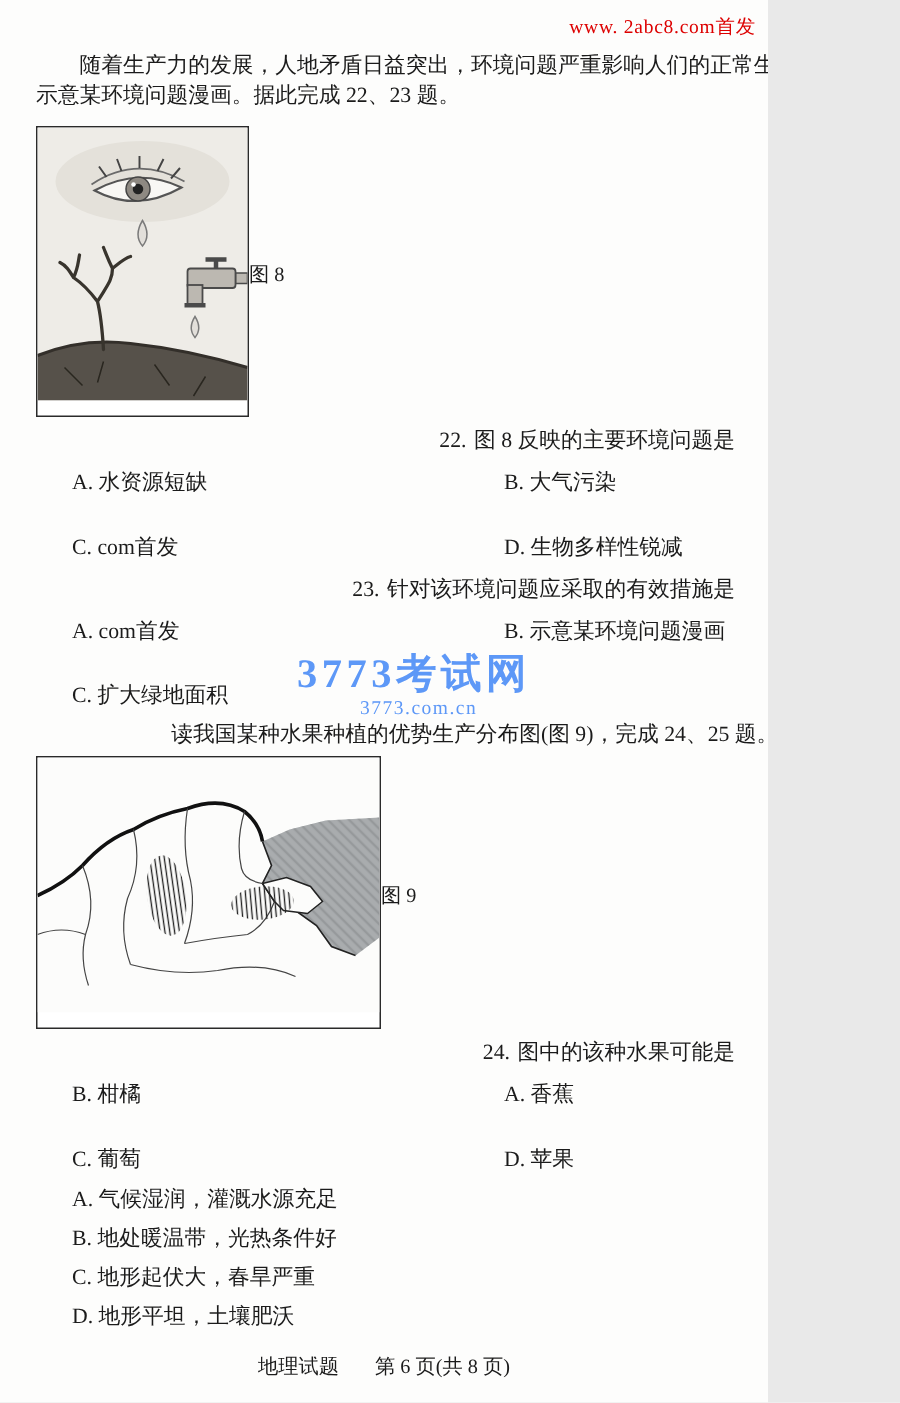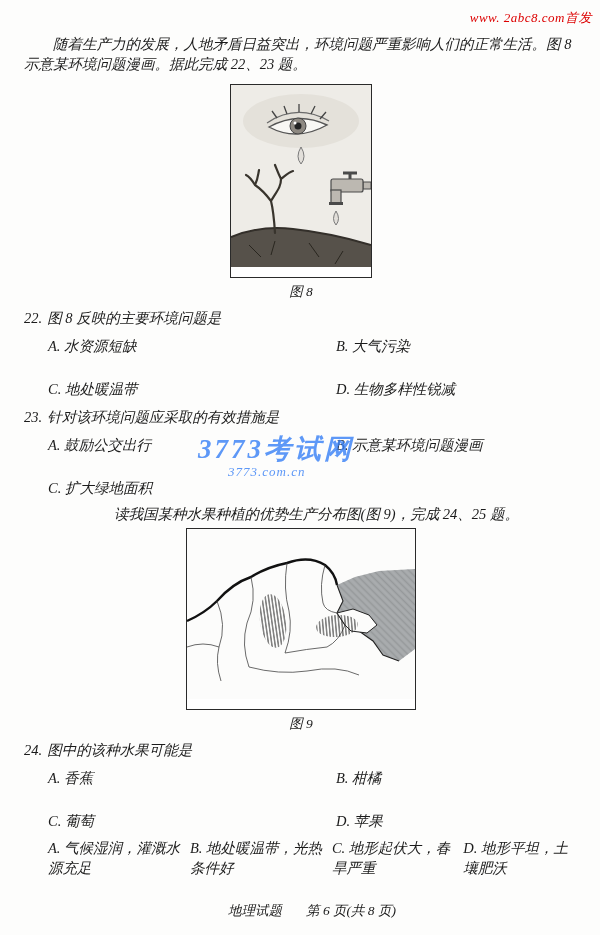--- a/index.html
+++ b/index.html
@@ -4,66 +4,65 @@
 <style>
   * { margin: 0; padding: 0; box-sizing: border-box; }
   html, body { background: #e9e9e9; }
   body {
     width: 600px; height: 935px;
     font-family: "Liberation Serif", "DejaVu Serif", serif;
     color: #1b1b1b;
   }
   .page {
     position: relative;
-    width: 600px; height: 935px;
+    width: 512px; height: 935px;
     background: #fdfdfc;
     padding: 34px 22px 0 24px;
     font-size: 14.5px;
     line-height: 20px;
     overflow: hidden;
-    font-style: italic;
   }
   .site-credit {
     position: absolute; top: 8px; right: 8px;
     color: #dd0000; font-size: 13px; letter-spacing: .5px;
   }
   .intro { text-indent: 2em; width: 556px; }
   .lead-in { text-indent: 2em; width: 556px; margin-top: 6px; text-align: center; }
 
-  .figure { display: flex; flex-direction: column; align-items: center; }
+  .figure { display: flex; flex-direction: row; align-items: center; }
   .fig8 { margin-top: 10px; }
   .fig9 { margin-top: 4px; text-align: center; }
   .figure-frame { border: 1px solid #2a2a2a; background: #fff; font-size: 0; }
   .figure-caption { margin-top: 4px; font-size: 13.5px; line-height: 20px; }
 
-  .question .stem { margin-top: 6px; }
+  .question .stem { margin-top: 6px; text-align: right; }
   .q23 .stem, .q25 .stem { margin-top: 8px; }
   .stem .q-num { margin-right: 5px; }
   .options { margin-left: 24px; margin-top: 8px; }
   .options.two-col {
     display: grid;
     grid-template-columns: 288px 1fr;
     row-gap: 23px;
   }
-  .options.one-col { display: flex; flex-direction: row; gap: 6px; margin-top: 7px; }
+  .options.one-col { display: flex; flex-direction: column; gap: 6px; margin-top: 7px; }
 
   .watermark {
     position: absolute; left: 198px; top: 434px;
     color: #3b82f6; opacity: .82; z-index: 3;
     pointer-events: none;
   }
   .watermark .wm1 {
     font-size: 27px; font-weight: bold; letter-spacing: 3px; line-height: 30px;
   }
   .watermark .wm2 {
-    font-size: 13px; letter-spacing: 1px; margin-left: 30px; line-height: 15px;
+    font-size: 13px; letter-spacing: 1px; margin-left: 42px; line-height: 15px;
   }
 
   .footer {
-    position: absolute; left: 12px; bottom: 14px; width: 100%;
+    position: absolute; left: 0; bottom: 14px; width: 100%;
     text-align: center; font-size: 13.5px;
   }
   .footer span + span { margin-left: 24px; }
 </style>
 </head>
 <body>
 
 <div class="page">
 
   <div class="site-credit">www. 2abc8.com首发</div>
@@ -109,31 +108,31 @@
     <figcaption class="figure-caption">图 8</figcaption>
   </figure>
 
   <section class="question q22">
     <div class="stem">
       <span class="q-num">22.</span><span>图 8 反映的主要环境问题是</span>
     </div>
     <div class="options two-col">
       <div class="option">A. 水资源短缺</div>
       <div class="option">B. 大气污染</div>
-      <div class="option">C. 地处暖温带</div>
+      <div class="option">C. com首发</div>
       <div class="option">D. 生物多样性锐减</div>
     </div>
   </section>
 
   <section class="question q23">
     <div class="stem">
       <span class="q-num">23.</span><span>针对该环境问题应采取的有效措施是</span>
     </div>
     <div class="options two-col">
-      <div class="option">A. 鼓励公交出行</div>
+      <div class="option">A. com首发</div>
       <div class="option">B. 示意某环境问题漫画</div>
       <div class="option">C. 扩大绿地面积</div>
     </div>
   </section>
 
   <p class="lead-in">读我国某种水果种植的优势生产分布图(图 9)，完成 24、25 题。</p>
 
   <figure class="figure fig9">
     <div class="figure-frame">
       <svg width="228" height="170" viewBox="0 0 228 170">
@@ -177,22 +176,22 @@
       </svg>
     </div>
     <figcaption class="figure-caption">图 9</figcaption>
   </figure>
 
   <section class="question q24">
     <div class="stem">
       <span class="q-num">24.</span><span>图中的该种水果可能是</span>
     </div>
     <div class="options two-col">
+      <div class="option">B. 柑橘</div>
       <div class="option">A. 香蕉</div>
-      <div class="option">B. 柑橘</div>
       <div class="option">C. 葡萄</div>
       <div class="option">D. 苹果</div>
     </div>
   </section>
 
   <section class="question q25">
     <div class="options one-col">
       <div class="option">A. 气候湿润，灌溉水源充足</div>
       <div class="option">B. 地处暖温带，光热条件好</div>
       <div class="option">C. 地形起伏大，春旱严重</div>

